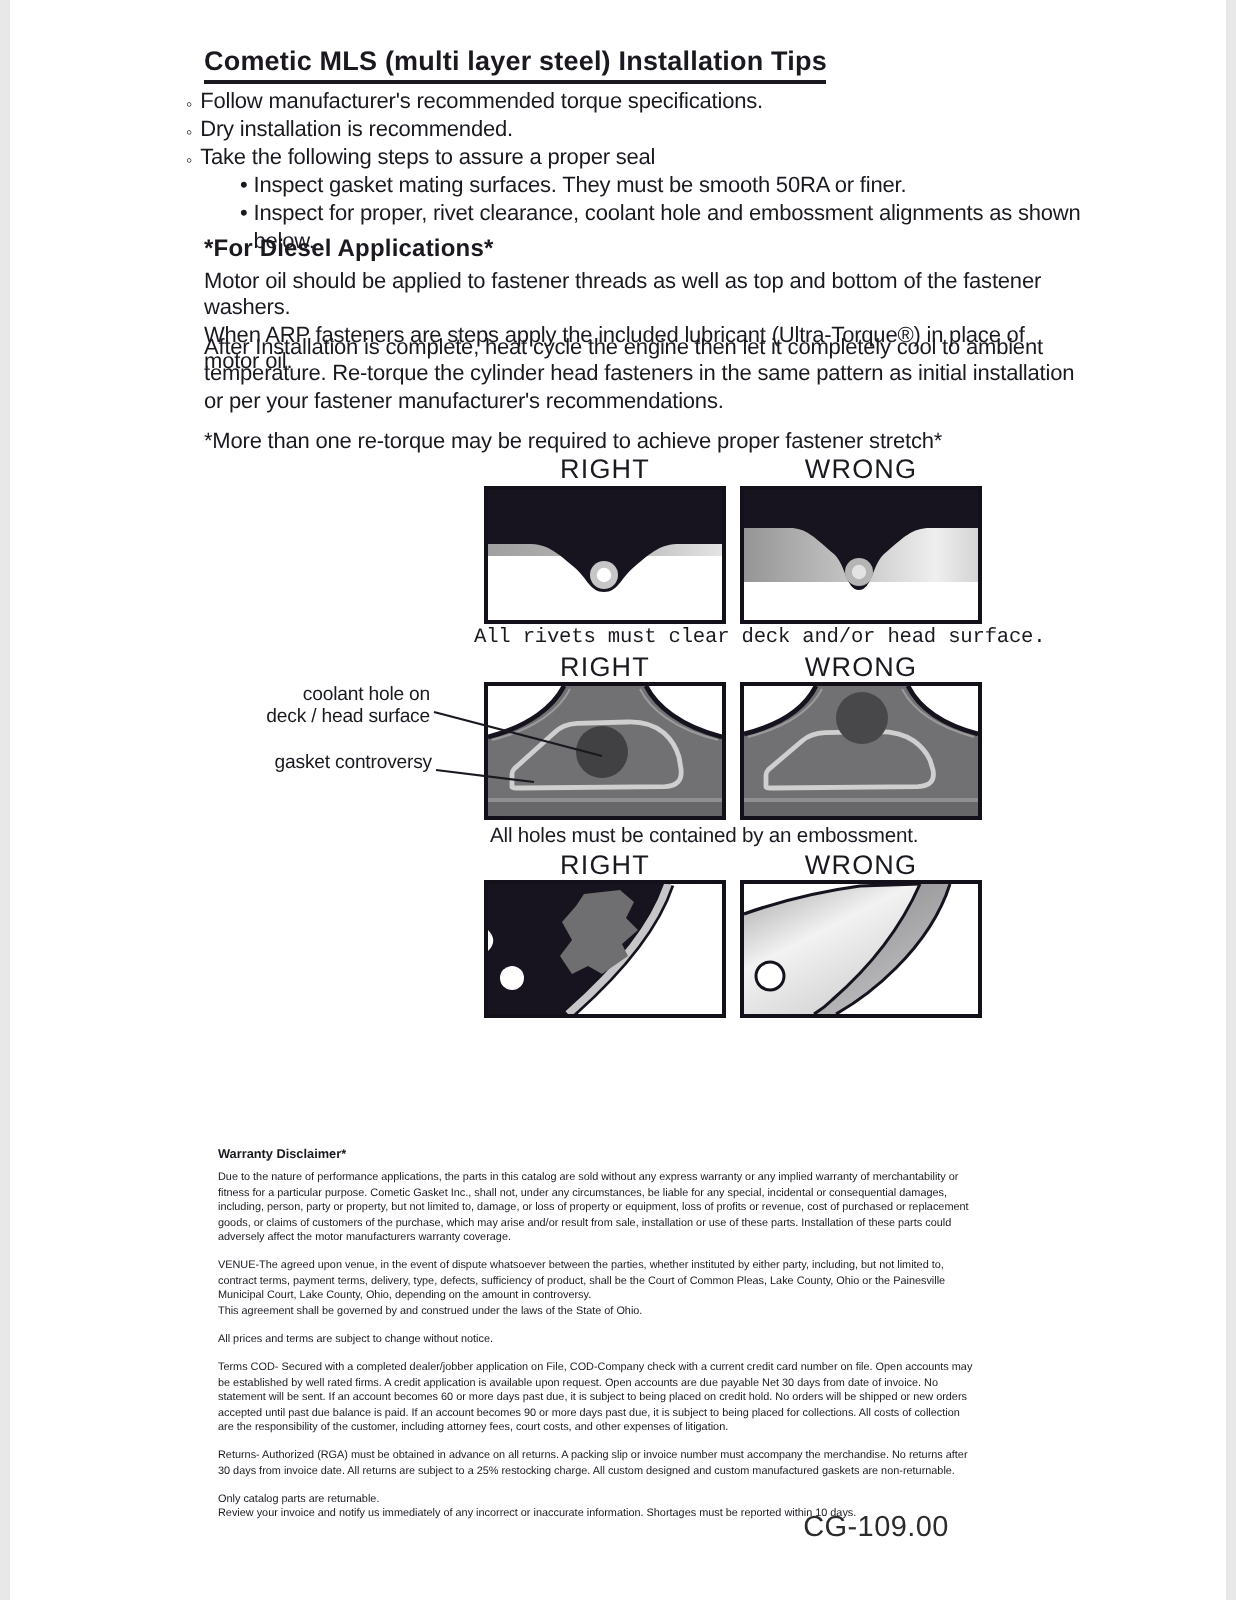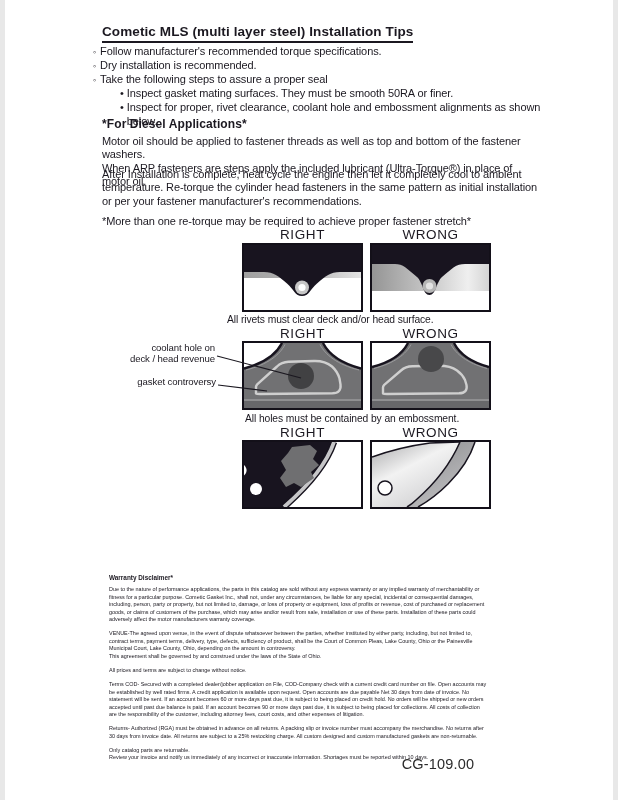--- a/index.html
+++ b/index.html
@@ -103,27 +103,27 @@
         </linearGradient>
       </defs>
       <rect width="117" height="65" fill="#ffffff"></rect>
       <rect x="0" y="19" width="117" height="27" fill="url(#g1w)"></rect>
       <path d="M0,0 H117 V19 H93 C84,19 80,23.5 70,32 C64,37.5 64,50 57.5,50 C51,50 51,37.5 45,32 C35,23.5 31,19 23,19 H0 Z" fill="#18141f"></path>
       <circle cx="57.5" cy="41" r="7" fill="#b5b5b5"></circle>
       <circle cx="57.5" cy="41" r="3.6" fill="#e3e3e3"></circle>
     </svg>
   </div>
 
-  <div class="abs caption" style="left:222px;top:314px;">All rivets must clear deck and/or head surface.</div>
+  <div class="abs caption" style="left:232px;top:314px;font-family:Liberation Mono, monospace;">All rivets must clear deck and/or head surface.</div>
 
   <div class="abs rw-label" style="left:237px;top:326px;">RIGHT</div>
   <div class="abs rw-label" style="left:365px;top:326px;">WRONG</div>
 
   <div class="abs ann pre" style="left:80px;top:342px;width:130px;">coolant hole on
-deck / head revenue</div>
+deck / head surface</div>
   <div class="abs ann" style="left:80px;top:376px;width:131px;">gasket controversy</div>
 
   <svg class="abs leader" style="left:205px;top:350px;" width="100" height="45" viewBox="0 0 100 45">
     <line x1="7" y1="6" x2="91" y2="28" stroke="#1b1820" stroke-width="1.1"></line>
     <line x1="8" y1="35" x2="57" y2="41" stroke="#1b1820" stroke-width="1.1"></line>
   </svg>
 
   <div class="abs dbox" style="left:237px;top:341px;">
     <svg width="117" height="65" viewBox="0 0 117 65">
       <rect width="117" height="65" fill="#717173"></rect>

